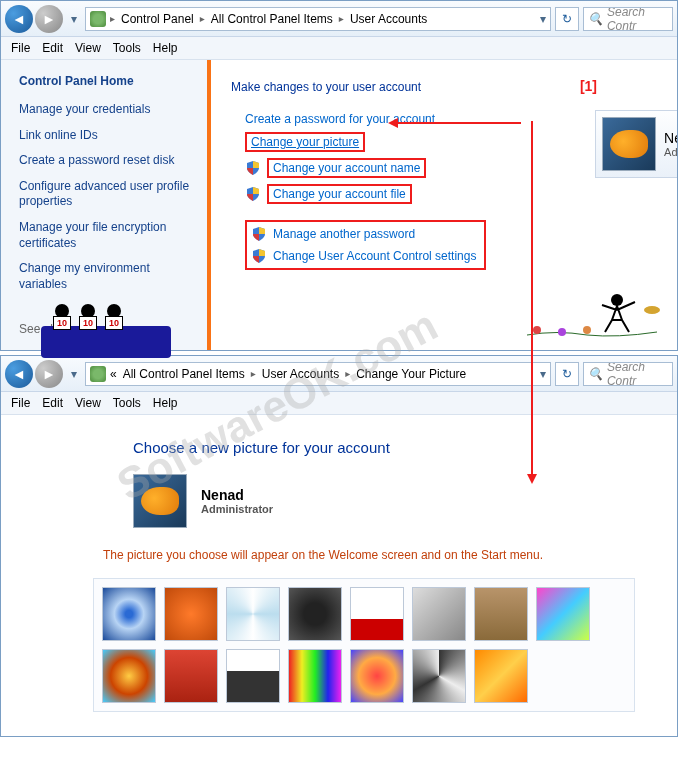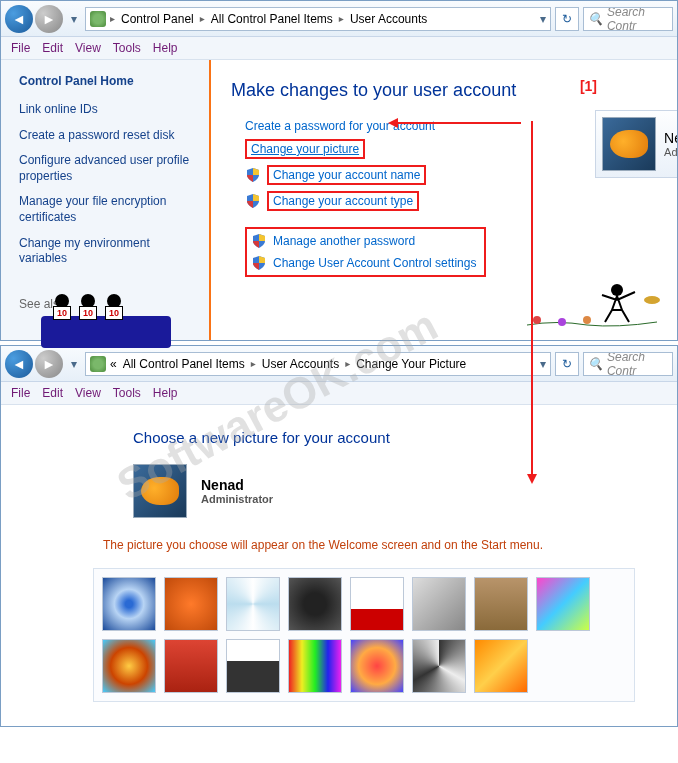--- a/index.html
+++ b/index.html
@@ -11,28 +11,28 @@
 .nav-circle.disabled { background: radial-gradient(circle at 30% 30%, #ccc, #888); }
 .nav-drop { width: 14px; display: flex; align-items: center; justify-content: center; color: #4a6a8a; }
 .address { flex: 1; display: flex; align-items: center; background: #fff; border: 1px solid #a8bdd4; height: 24px; padding: 0 4px; gap: 2px; }
 .addr-icon { width: 16px; height: 16px; background: radial-gradient(circle, #7ab86a 40%, #4a8a3a); border-radius: 3px; }
 .crumb { color: #000; padding: 0 2px; cursor: pointer; }
 .crumb-sep { color: #666; font-size: 10px; padding: 0 2px; }
 .addr-drop { margin-left: auto; color: #4a6a8a; cursor: pointer; }
 .refresh { width: 24px; height: 24px; border: 1px solid #a8bdd4; background: #fff; display: flex; align-items: center; justify-content: center; color: #1b5a9a; cursor: pointer; }
 .search { width: 90px; height: 24px; border: 1px solid #a8bdd4; background: #fff; display: flex; align-items: center; padding: 0 4px; gap: 4px; color: #888; font-style: italic; overflow: hidden; }
 .menu-bar { display: flex; gap: 12px; padding: 4px 10px; background: #f2f6fb; border-bottom: 1px solid #d8e2ee; }
-.menu-item { color: #701a75; cursor: pointer; }
+.menu-item { color: #000000; cursor: pointer; }
 .body-split { display: flex; }
-.sidebar { width: 210px; background: #f2f6fb; padding: 14px 14px 14px 18px; border-right: 2px solid #f97316; }
+.sidebar { width: 210px; background: #f2f6fb; padding: 14px 14px 14px 18px; border-right: 4px solid #f97316; }
 .side-link { color: #15428b; display: block; margin-bottom: 10px; cursor: pointer; line-height: 1.3; }
 .side-head { color: #15428b; font-weight: bold; margin-bottom: 14px; display: block; }
 .side-see { color: #666; margin-top: 30px; display: block; }
 .main { flex: 1; padding: 20px 20px 10px 20px; position: relative; }
-.main h2 { color: #003399; font-size: 18px; font-weight: normal; margin-bottom: 18px; }
+.main h2 { color: #003399; font-size: 12px; font-weight: normal; margin-bottom: 18px; }
 .task-list { margin-left: 14px; }
 .task { display: flex; align-items: center; gap: 6px; margin-bottom: 6px; }
 .task a { color: #0066cc; text-decoration: none; cursor: pointer; }
 .task.under a { text-decoration: underline; }
 .shield { width: 16px; height: 16px; }
 .shield svg { width: 16px; height: 16px; }
 .redbox { border: 2px solid #ef1c1c; padding: 1px 4px; display: inline-block; }
 .group-box { border: 2px solid #ef1c1c; padding: 4px 8px 4px 4px; margin-top: 10px; display: inline-block; }
 .annot { position: absolute; color: #ef1c1c; font-weight: bold; font-size: 14px; }
 .arrow-h { position: absolute; height: 2px; background: #ef1c1c; }
@@ -103,20 +103,21 @@
   <div class="menu-bar">
     <span class="menu-item">File</span>
     <span class="menu-item">Edit</span>
     <span class="menu-item">View</span>
     <span class="menu-item">Tools</span>
     <span class="menu-item">Help</span>
   </div>
   <div class="body-split">
     <div class="sidebar" style="position:relative; min-height:280px;">
       <span class="side-head">Control Panel Home</span>
+      <span class="side-link">Manage your credentials</span>
       <span class="side-link">Link online IDs</span>
       <span class="side-link">Create a password reset disk</span>
       <span class="side-link">Configure advanced user profile properties</span>
       <span class="side-link">Manage your file encryption certificates</span>
       <span class="side-link">Change my environment variables</span>
       <span class="side-see">See als</span>
       <div class="judges">
         <div class="heads">
           <div class="judge">
               <div class="head"></div>
@@ -150,21 +151,21 @@
                 <path d="M8 8 L8 15 C8 15 2 12 2 8 Z" fill="#d43a3a"></path>
               </svg></span>
           <span class="redbox"><a>Change your account name</a></span>
         </div>
         <div class="task">
           <span class="shield"><svg viewBox="0 0 16 16">
                 <path d="M8 1 L14 3 V8 C14 12 8 15 8 15 C8 15 2 12 2 8 V3 Z" fill="#3a7ad4"></path>
                 <path d="M8 1 L14 3 V8 L8 8 Z" fill="#f4c430"></path>
                 <path d="M8 8 L8 15 C8 15 2 12 2 8 Z" fill="#d43a3a"></path>
               </svg></span>
-          <span class="redbox"><a>Change your account type</a></span>
+          <span class="redbox"><a>Change your account file</a></span>
         </div>
         <div class="group-box">
           <div class="task">
             <span class="shield"><svg viewBox="0 0 16 16">
                   <path d="M8 1 L14 3 V8 C14 12 8 15 8 15 C8 15 2 12 2 8 V3 Z" fill="#3a7ad4"></path>
                   <path d="M8 1 L14 3 V8 L8 8 Z" fill="#f4c430"></path>
                   <path d="M8 8 L8 15 C8 15 2 12 2 8 Z" fill="#d43a3a"></path>
                 </svg></span>
             <a>Manage another password</a>
           </div>

